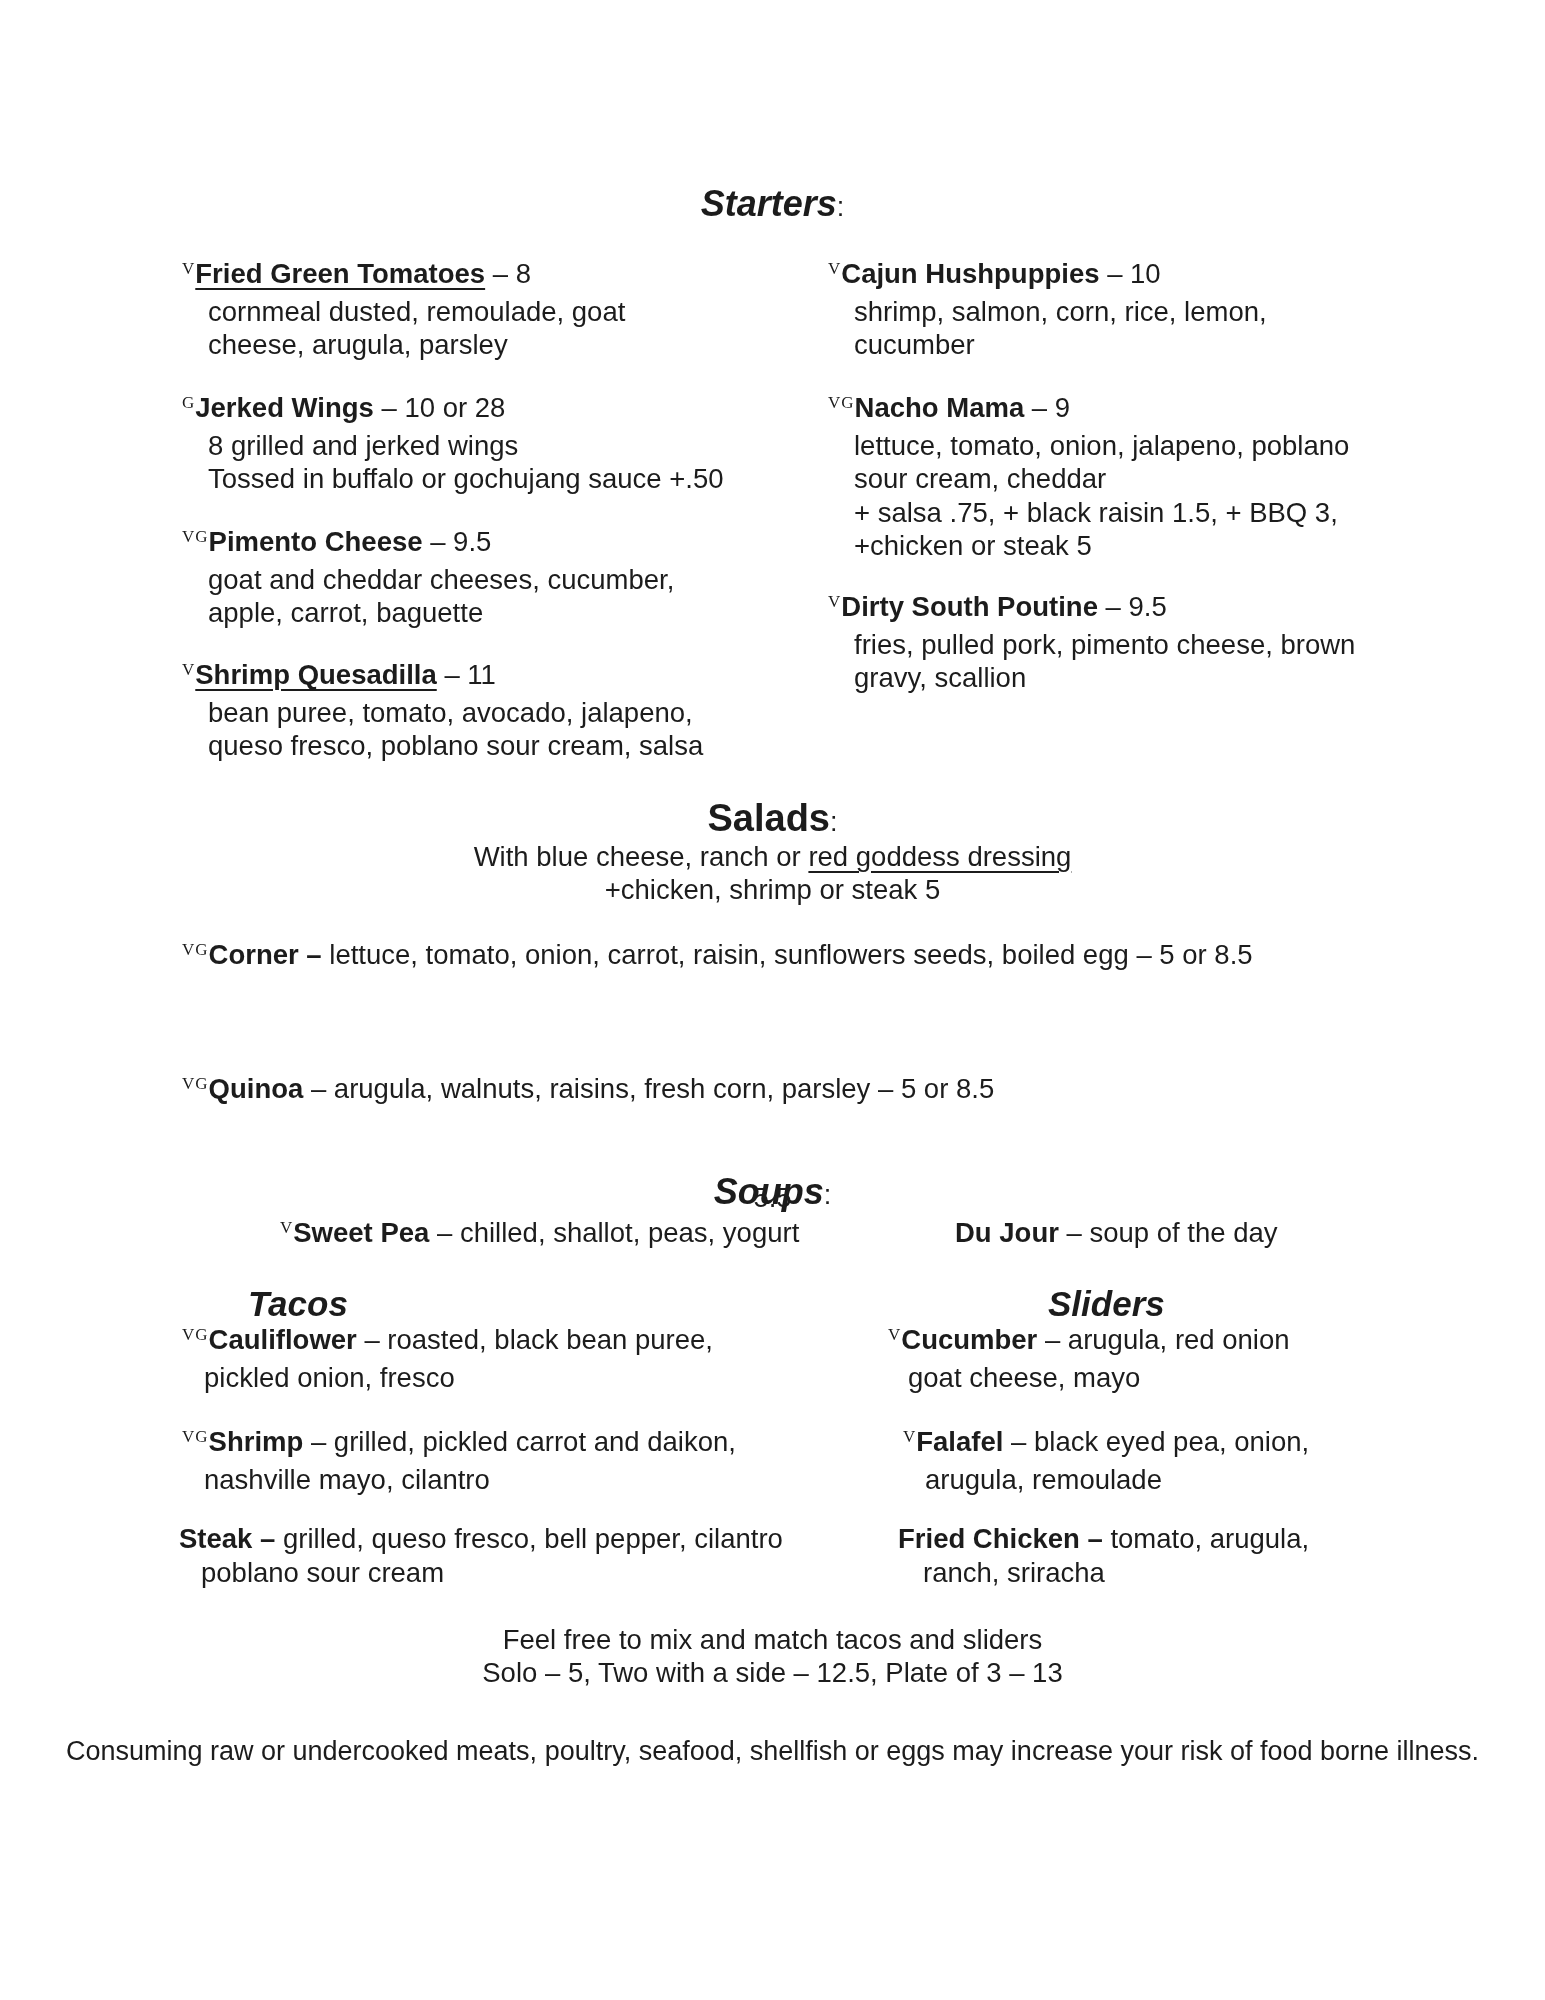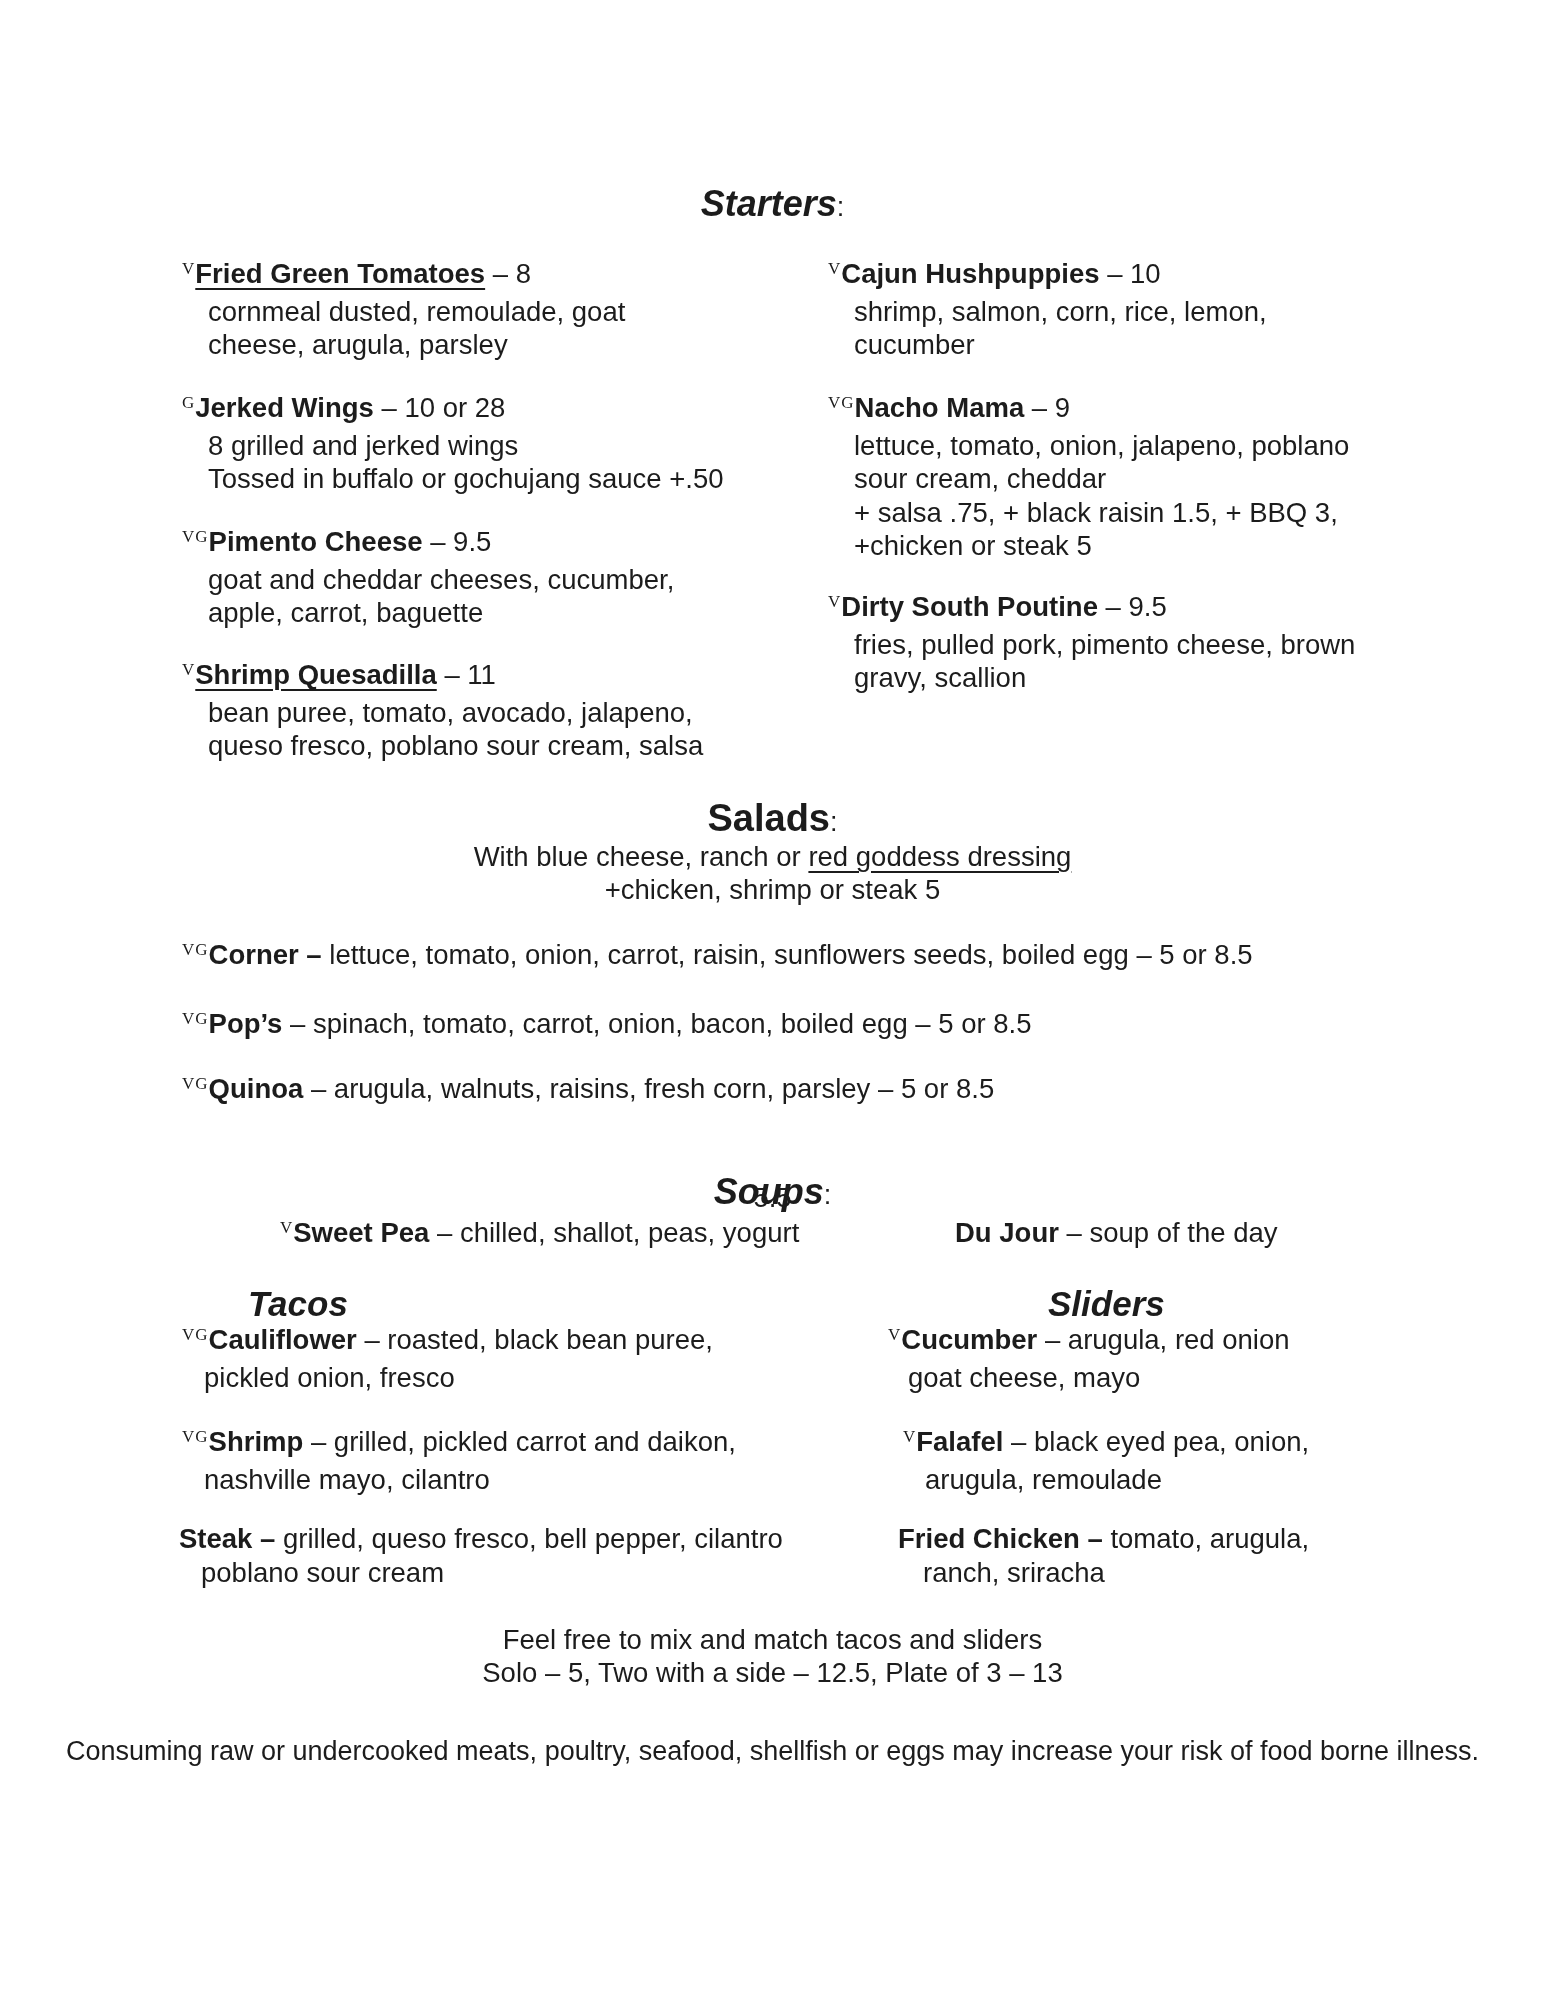--- a/index.html
+++ b/index.html
@@ -75,21 +75,20 @@
     <div class="desc">gravy, scallion</div>
   </div>
 
   <div class="abs centered section-title" style="top:797px; font-size:38px;"><span>Salads</span><span class="colon">:</span></div>
 
   <div class="abs centered body-text" style="top:840px;"><span>With blue cheese, ranch or </span><span class="underlined">red goddess dressing</span></div>
   <div class="abs centered body-text" style="top:873px;">+chicken, shrimp or steak 5</div>
 
   <div class="abs body-text" style="left:182px; top:938px;"><span class="sup">VG</span><span class="name">Corner –</span><span> lettuce, tomato, onion, carrot, raisin, sunflowers seeds, boiled egg – 5 or 8.5</span></div>
 
-  <div class="abs body-text" style="left:182px; top:1007px;"><span class="sup">VG</span><span class="name">Pop’s</span><span> – spinach, tomato, carrot, onion, bacon, boiled egg – 5 or 8.5</span></div>
 
   <div class="abs body-text" style="left:182px; top:1072px;"><span class="sup">VG</span><span class="name">Quinoa</span><span> – arugula, walnuts, raisins, fresh corn, parsley – 5 or 8.5</span></div>
 
   <div class="abs centered section-title italic" style="top:1135px;margin-top:36px;"><span>Soups</span><span class="colon">:</span></div>
 
   <div class="abs centered body-text" style="top:1181px;">5.5</div>
 
   <div class="abs body-text" style="left:280px; top:1216px;"><span class="sup">V</span><span class="name">Sweet Pea</span><span> – chilled, shallot, peas, yogurt</span></div>
 
   <div class="abs body-text" style="left:955px; top:1216px;"><span class="name">Du Jour</span><span> – soup of the day</span></div>

